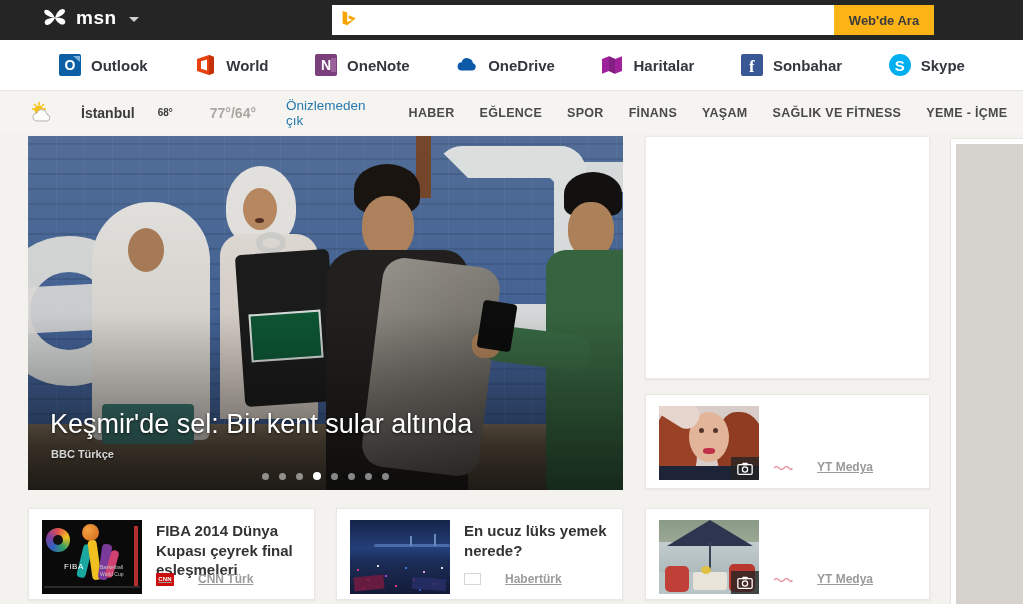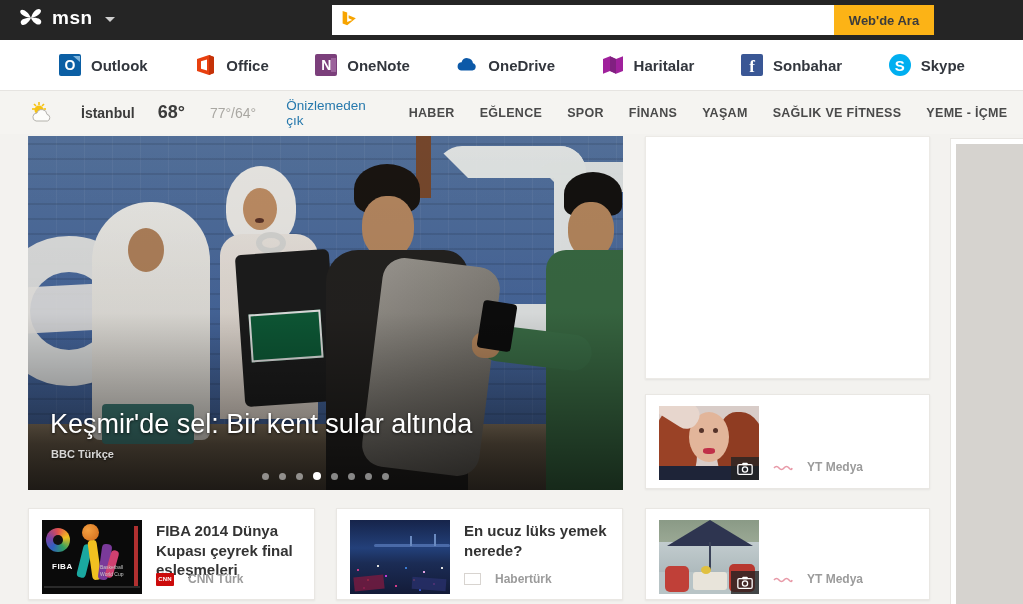--- a/index.html
+++ b/index.html
@@ -2,21 +2,21 @@
 <html lang="tr"><head>
 <meta charset="utf-8">
 <title>msn</title>
 <style>
   * { margin:0; padding:0; box-sizing:border-box; }
   html,body { width:1023px; height:604px; overflow:hidden; }
   body { font-family:"Liberation Sans", sans-serif; background:#f3f2ef; position:relative; }
 
   
   .topbar { position:relative; height:40px; background:#252525; }
-  .brand { position:absolute; left:18px; top:7px; display:flex; align-items:center; gap:8px; cursor:pointer; }
+  .brand { position:absolute; left:42px; top:7px; display:flex; align-items:center; gap:8px; cursor:pointer; }
   .brand .msn-word { color:#fff; font-size:19px; font-weight:600; letter-spacing:.5px; }
   .caret { width:0; height:0; border-left:5px solid transparent; border-right:5px solid transparent;
            border-top:5px solid #cfcfcf; margin-left:4px; margin-top:3px; }
   .searchbox { position:absolute; left:332px; top:5px; width:602px; height:38px; display:flex; }
   .search-input-wrap { position:relative; flex:1; }
   .search-input-wrap input { width:100%; height:30px; border:none; outline:none; background:#fff;
            padding:0 8px 0 34px; font-size:14px; color:#333; }
   .bing-b { position:absolute; left:8px; top:5px; width:18px; height:20px; }
   .search-btn { width:100px; height:30px; border:none; background:#fcb316; color:#3c3c3c;
            font-size:13px; font-weight:700; font-family:"Liberation Sans",sans-serif; cursor:pointer; }
@@ -27,22 +27,22 @@
   .app-item { display:flex; align-items:center; gap:9px; cursor:pointer; }
   .app-item .app-label { font-size:15px; font-weight:600; color:#32363d;text-align:right; }
   .app-ic { width:24px; height:24px; display:flex; align-items:center; justify-content:center; }
   .sq { width:22px; height:22px; border-radius:2px; display:flex; align-items:center; justify-content:center;
         color:#fff; font-weight:700; font-size:14px; }
 
   
   .navrow { height:43px; background:#f5f4f1; display:flex; align-items:center; padding-left:28px; }
   .weather { display:flex; align-items:center; gap:21px; cursor:pointer; }
   .weather .city { font-size:14px; color:#3b3b3b; font-weight:600; }
-  .weather .temp { font-size:18px; color:#3b3b3b; font-weight:700; margin-left:2px; }
-  .weather .range { font-size:14px; color:#a9a7a2; font-weight:400; margin-left:4px; }
+  .weather .temp { font-size:10px; color:#3b3b3b; font-weight:700; margin-left:2px; }
+  .weather .range { font-size:14px; color:#a9a7a2; font-weight:700; margin-left:16px; }
   .vsep { width:1px; height:20px; background:#cfcdc8; margin:0 15px; }
   .preview-link { font-size:13.5px; color:#2779ad; cursor:pointer; }
   .navitems { display:flex; align-items:center; }
   .navitem { font-size:12.5px; font-weight:700; color:#4a4a4a; letter-spacing:.3px;
              margin-left:25px; cursor:pointer; white-space:nowrap; }
 
   
   .main { position:relative; height:469px; }
 
   .hero { position:absolute; left:28px; top:2px; width:595px; height:354px; overflow:hidden;
@@ -63,22 +63,22 @@
 
   .rail { position:absolute; left:950px; top:4px; width:80px; height:600px; background:#fff;
           border:1px solid #e7e5e1; }
   .rail-inner { position:absolute; left:5px; top:5px; width:75px; height:590px; background:#d6d3cf; }
 
   .card { position:absolute; background:#fff; border:1px solid #e9e7e3; box-shadow:0 1px 2px rgba(0,0,0,.06);
           cursor:pointer; }
   .card .thumb { position:absolute; left:13px; top:11px; width:100px; height:74px; overflow:hidden; }
   .card .card-title { position:absolute; left:127px; top:12px; right:8px; font-size:15px; font-weight:700;
           color:#333; line-height:1.3; }
-  .card .card-source { position:absolute; left:127px; top:65px; display:flex; align-items:center; gap:14px;
-          font-size:12px; font-weight:600; color:#9b9b9b; }
+  .card .card-source { position:absolute; left:127px; top:65px; display:flex; align-items:center; gap:24px;
+          font-size:12px; font-weight:600; color:#9b9b9b;text-decoration:underline; }
   .cam { position:absolute; right:0; bottom:0; width:28px; height:23px; background:rgba(35,35,35,.78);
          display:flex; align-items:center; justify-content:center; }
 
   .t-el { position:absolute; }
 
   .srclogo { display:inline-flex; align-items:center; justify-content:center; }
   .cnn-box { width:18px; height:13px; background:#cc0b0b; color:#fff; font-size:6px; font-weight:700;
              display:flex; align-items:center; justify-content:center; border-radius:1px; letter-spacing:.2px; }
   .ht-box { width:17px; height:12px; background:#fff; border:1px solid #d8d4d0; display:flex; flex-direction:column;
             justify-content:center; gap:1px; padding:1px; }
@@ -119,21 +119,21 @@
     <span class="app-label">Outlook</span>
   </div>
   <div class="app-item">
     <span class="app-ic">
       <svg width="24" height="24" viewBox="0 0 24 24">
         <path d="M4 6 L16 2 L21 4 V20 L16 22 L4 18 Z" fill="#e8400f"></path>
         <path d="M16 2 L21 4 V20 L16 22 Z" fill="#c53208"></path>
         <path d="M8 8.2 L14 6.4 V17.6 L8 15.8 Z" fill="#fff"></path>
       </svg>
     </span>
-    <span class="app-label">Office</span>
+    <span class="app-label">World</span>
   </div>
   <div class="app-item">
     <span class="app-ic">
       <span class="sq" style="background:#7b3f7b; position:relative;">N
         <span style="position:absolute; right:1px; top:4px; width:5px; height:14px; background:#9b639b;"></span>
       </span>
     </span>
     <span class="app-label">OneNote</span>
   </div>
   <div class="app-item">
@@ -294,21 +294,21 @@
   <div class="card" style="left:28px; top:374px; width:287px; height:92px;">
     <div class="thumb" style="background:#0a0a0a;">
       <span class="t-el" style="left:4px; top:8px; width:24px; height:24px; border-radius:50%;
             background:conic-gradient(#e05050,#f0c020,#30a060,#3060c0,#8040a0,#e05050); "></span>
       <span class="t-el" style="left:11px; top:15px; width:10px; height:10px; border-radius:50%; background:#111;"></span>
       <span class="t-el" style="left:40px; top:4px; width:17px; height:17px; border-radius:50%; background:radial-gradient(circle at 35% 35%, #f5a040, #d0691a);"></span>
       <span class="t-el" style="left:38px; top:24px; width:9px; height:34px; background:#1aa8a0; transform:rotate(14deg); border-radius:4px;"></span>
       <span class="t-el" style="left:48px; top:20px; width:9px; height:40px; background:#f0c020; transform:rotate(-8deg); border-radius:4px;"></span>
       <span class="t-el" style="left:58px; top:24px; width:10px; height:36px; background:#7a3a9a; transform:rotate(8deg); border-radius:4px;"></span>
       <span class="t-el" style="left:66px; top:30px; width:8px; height:28px; background:#d04070; transform:rotate(16deg); border-radius:4px;"></span>
-      <span class="t-el" style="left:10px; top:42px; color:#fff; font-size:8px; font-weight:700; letter-spacing:.5px;">FIBA</span>
+      <span class="t-el" style="left:22px; top:42px; color:#fff; font-size:8px; font-weight:400; letter-spacing:.5px;">FIBA</span>
       <span class="t-el" style="left:58px; top:44px; width:36px; color:#c8c8c8; font-size:5px; line-height:1.3;">Basketball World Cup</span>
       <span class="t-el" style="left:92px; top:6px; width:4px; height:60px; background:#b03030;"></span>
       <span class="t-el" style="left:2px; top:66px; width:96px; height:2px; background:#2a2a2a;"></span>
     </div>
     <div class="card-title">FIBA 2014 Dünya Kupası çeyrek final eşleşmeleri</div>
     <div class="card-source" style="top:63px;">
       <span class="srclogo cnn-box">CNN</span>
       <span>CNN Türk</span>
     </div>
   </div>

